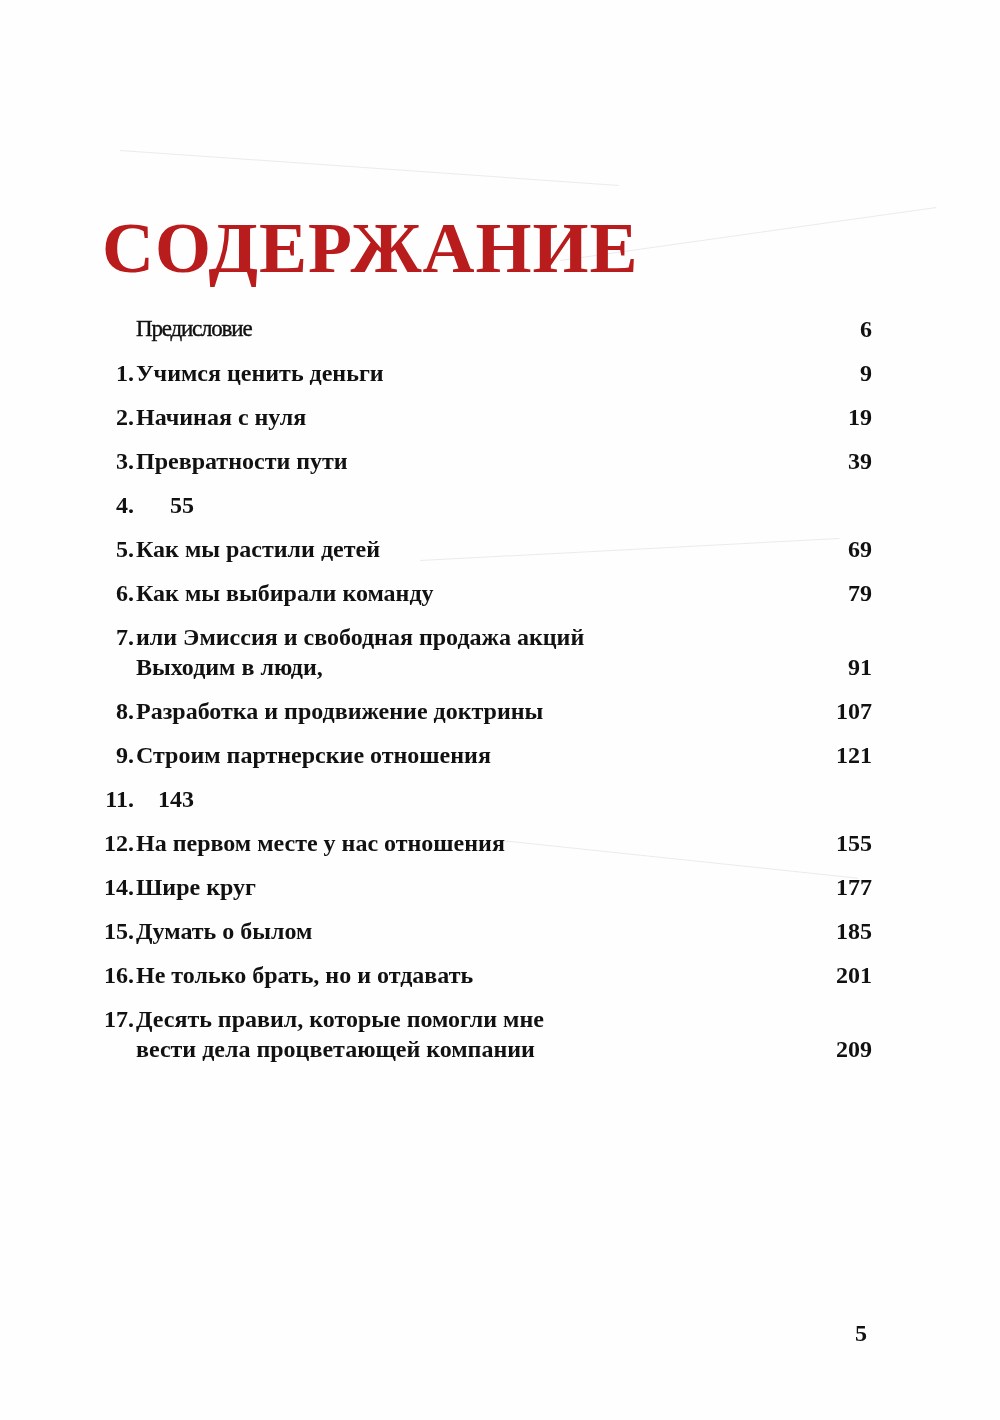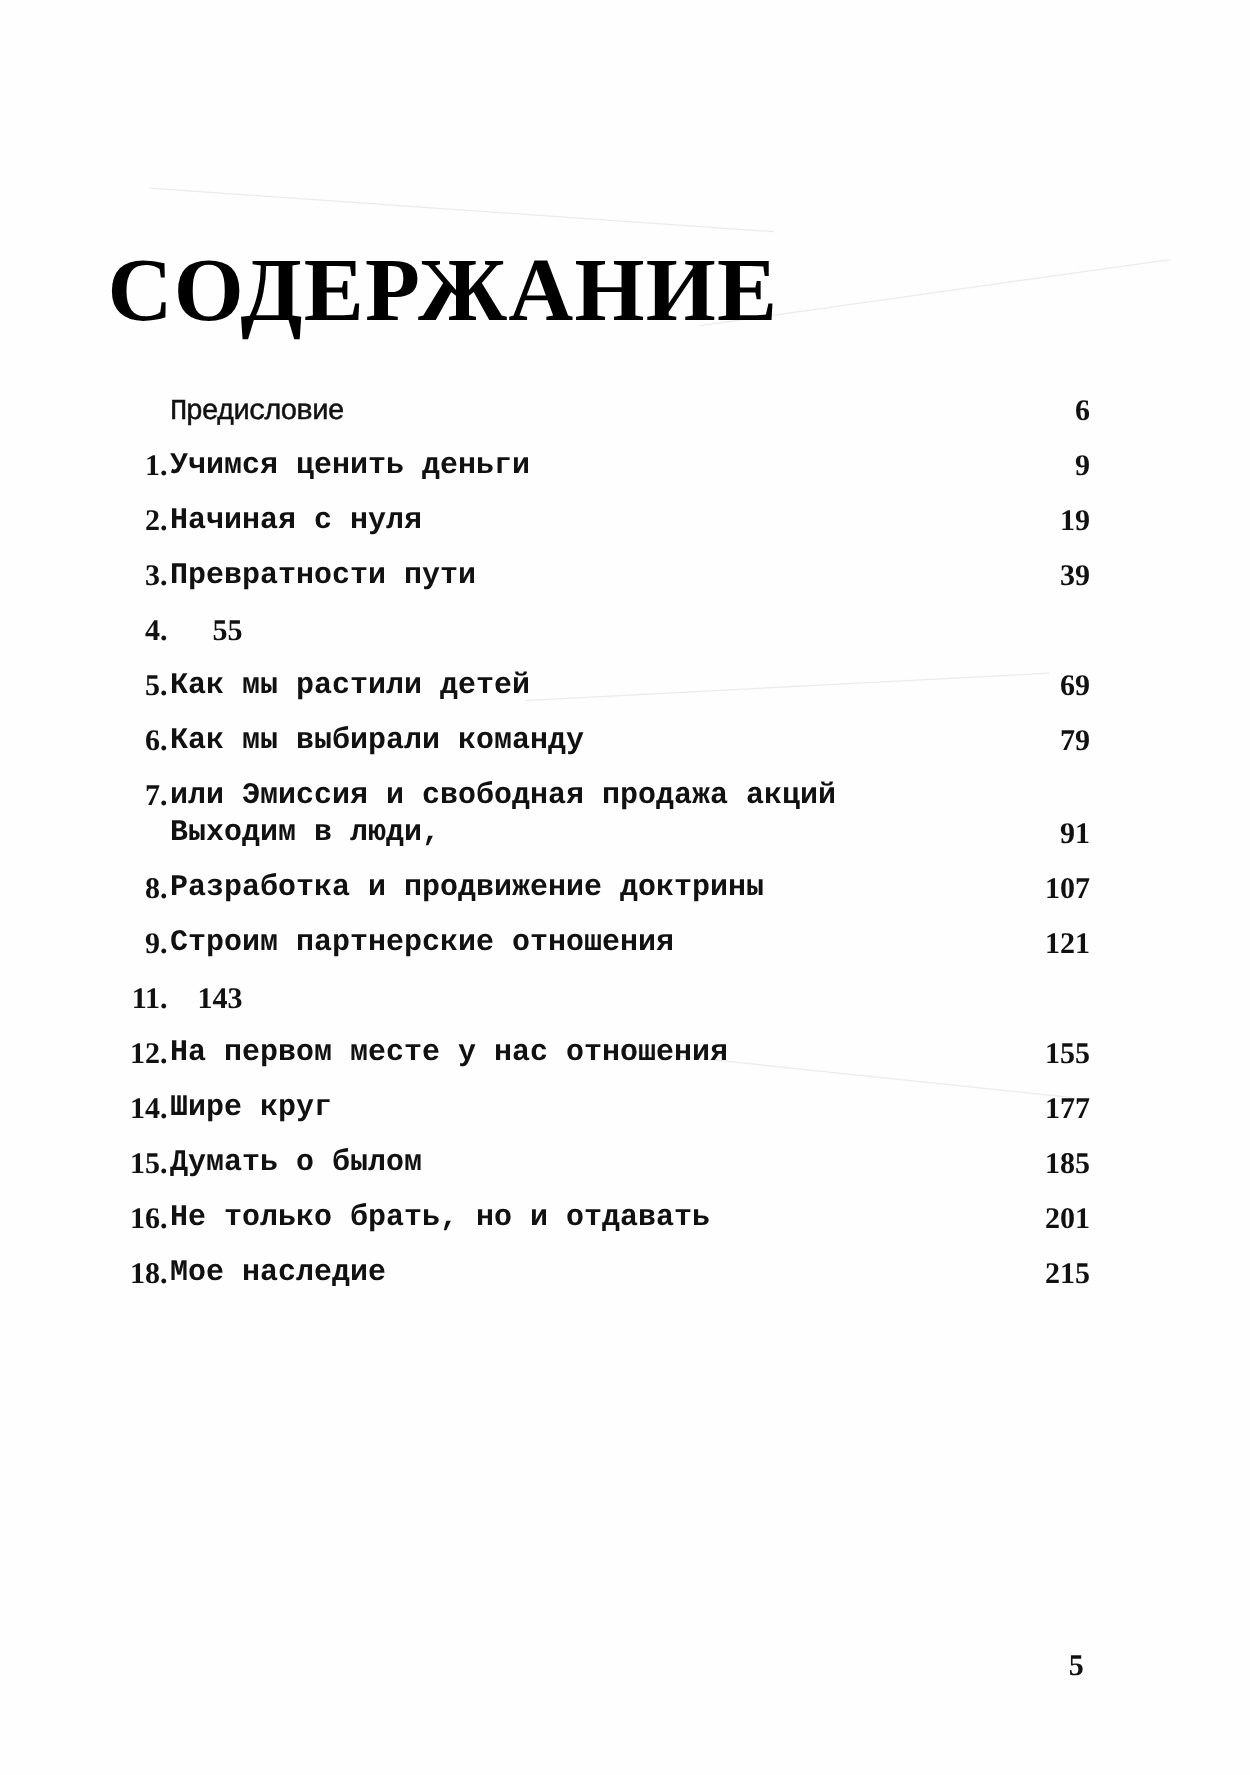--- a/index.html
+++ b/index.html
@@ -19,27 +19,27 @@
     .page {
       position: absolute;
       left: 0; top: 0;
       width: 1000px;
       height: 1420px;
     }
     .title {
       position: absolute;
       left: 86px;
       top: 192px;
-      margin: 0;
+      margin: 16px;
       font-family: "Liberation Serif", "DejaVu Serif", serif;
       font-weight: bold;
       font-size: 72px;
       letter-spacing: 1px;
       line-height: 80px;
-      color: #000000;
+      color: #b91c1c;
     }
     .toc {
       position: absolute;
       left: 90px;
       top: 314px;
       width: 782px;
       margin: 0;
       padding: 0;
       list-style: none;
     }
@@ -58,21 +58,20 @@
       text-align: right;
       padding-right: 0;
     }
     .toc-entry .title-text {
       flex: 1 1 auto;
       padding-left: 0;
       margin-left: 2px;
     }
     .toc-entry .title-line {
       display: block;
-      font-family: Liberation Mono, monospace;
     }
     .toc-entry .page-num {
       flex: 0 0 auto;
       text-align: right;
       min-width: 60px;
     }
     .toc-entry.preface .title-text {
       font-size: 23px;
       letter-spacing: -1.2px;
       font-weight: normal;
@@ -203,23 +202,24 @@
       </span>
       <span class="page-num">185</span>
     </li>
     <li class="toc-entry">
       <span class="num">16.</span>
       <span class="title-text">
         <span class="title-line">Не только брать, но и отдавать</span>
       </span>
       <span class="page-num">201</span>
     </li>
-    <li class="toc-entry">
-      <span class="num">18.</span>
-      <span class="title-text">
-        <span class="title-line">Мое наследие</span>
-      </span>
-      <span class="page-num">215</span>
+    <li class="toc-entry multiline">
+      <span class="num">17.</span>
+      <span class="title-text">
+        <span class="title-line">Десять правил, которые помогли мне</span>
+        <span class="title-line">вести дела процветающей компании</span>
+      </span>
+      <span class="page-num">209</span>
     </li>
   </ul>
 
   <div class="folio">5</div>
 </div>
 
 </body></html>

